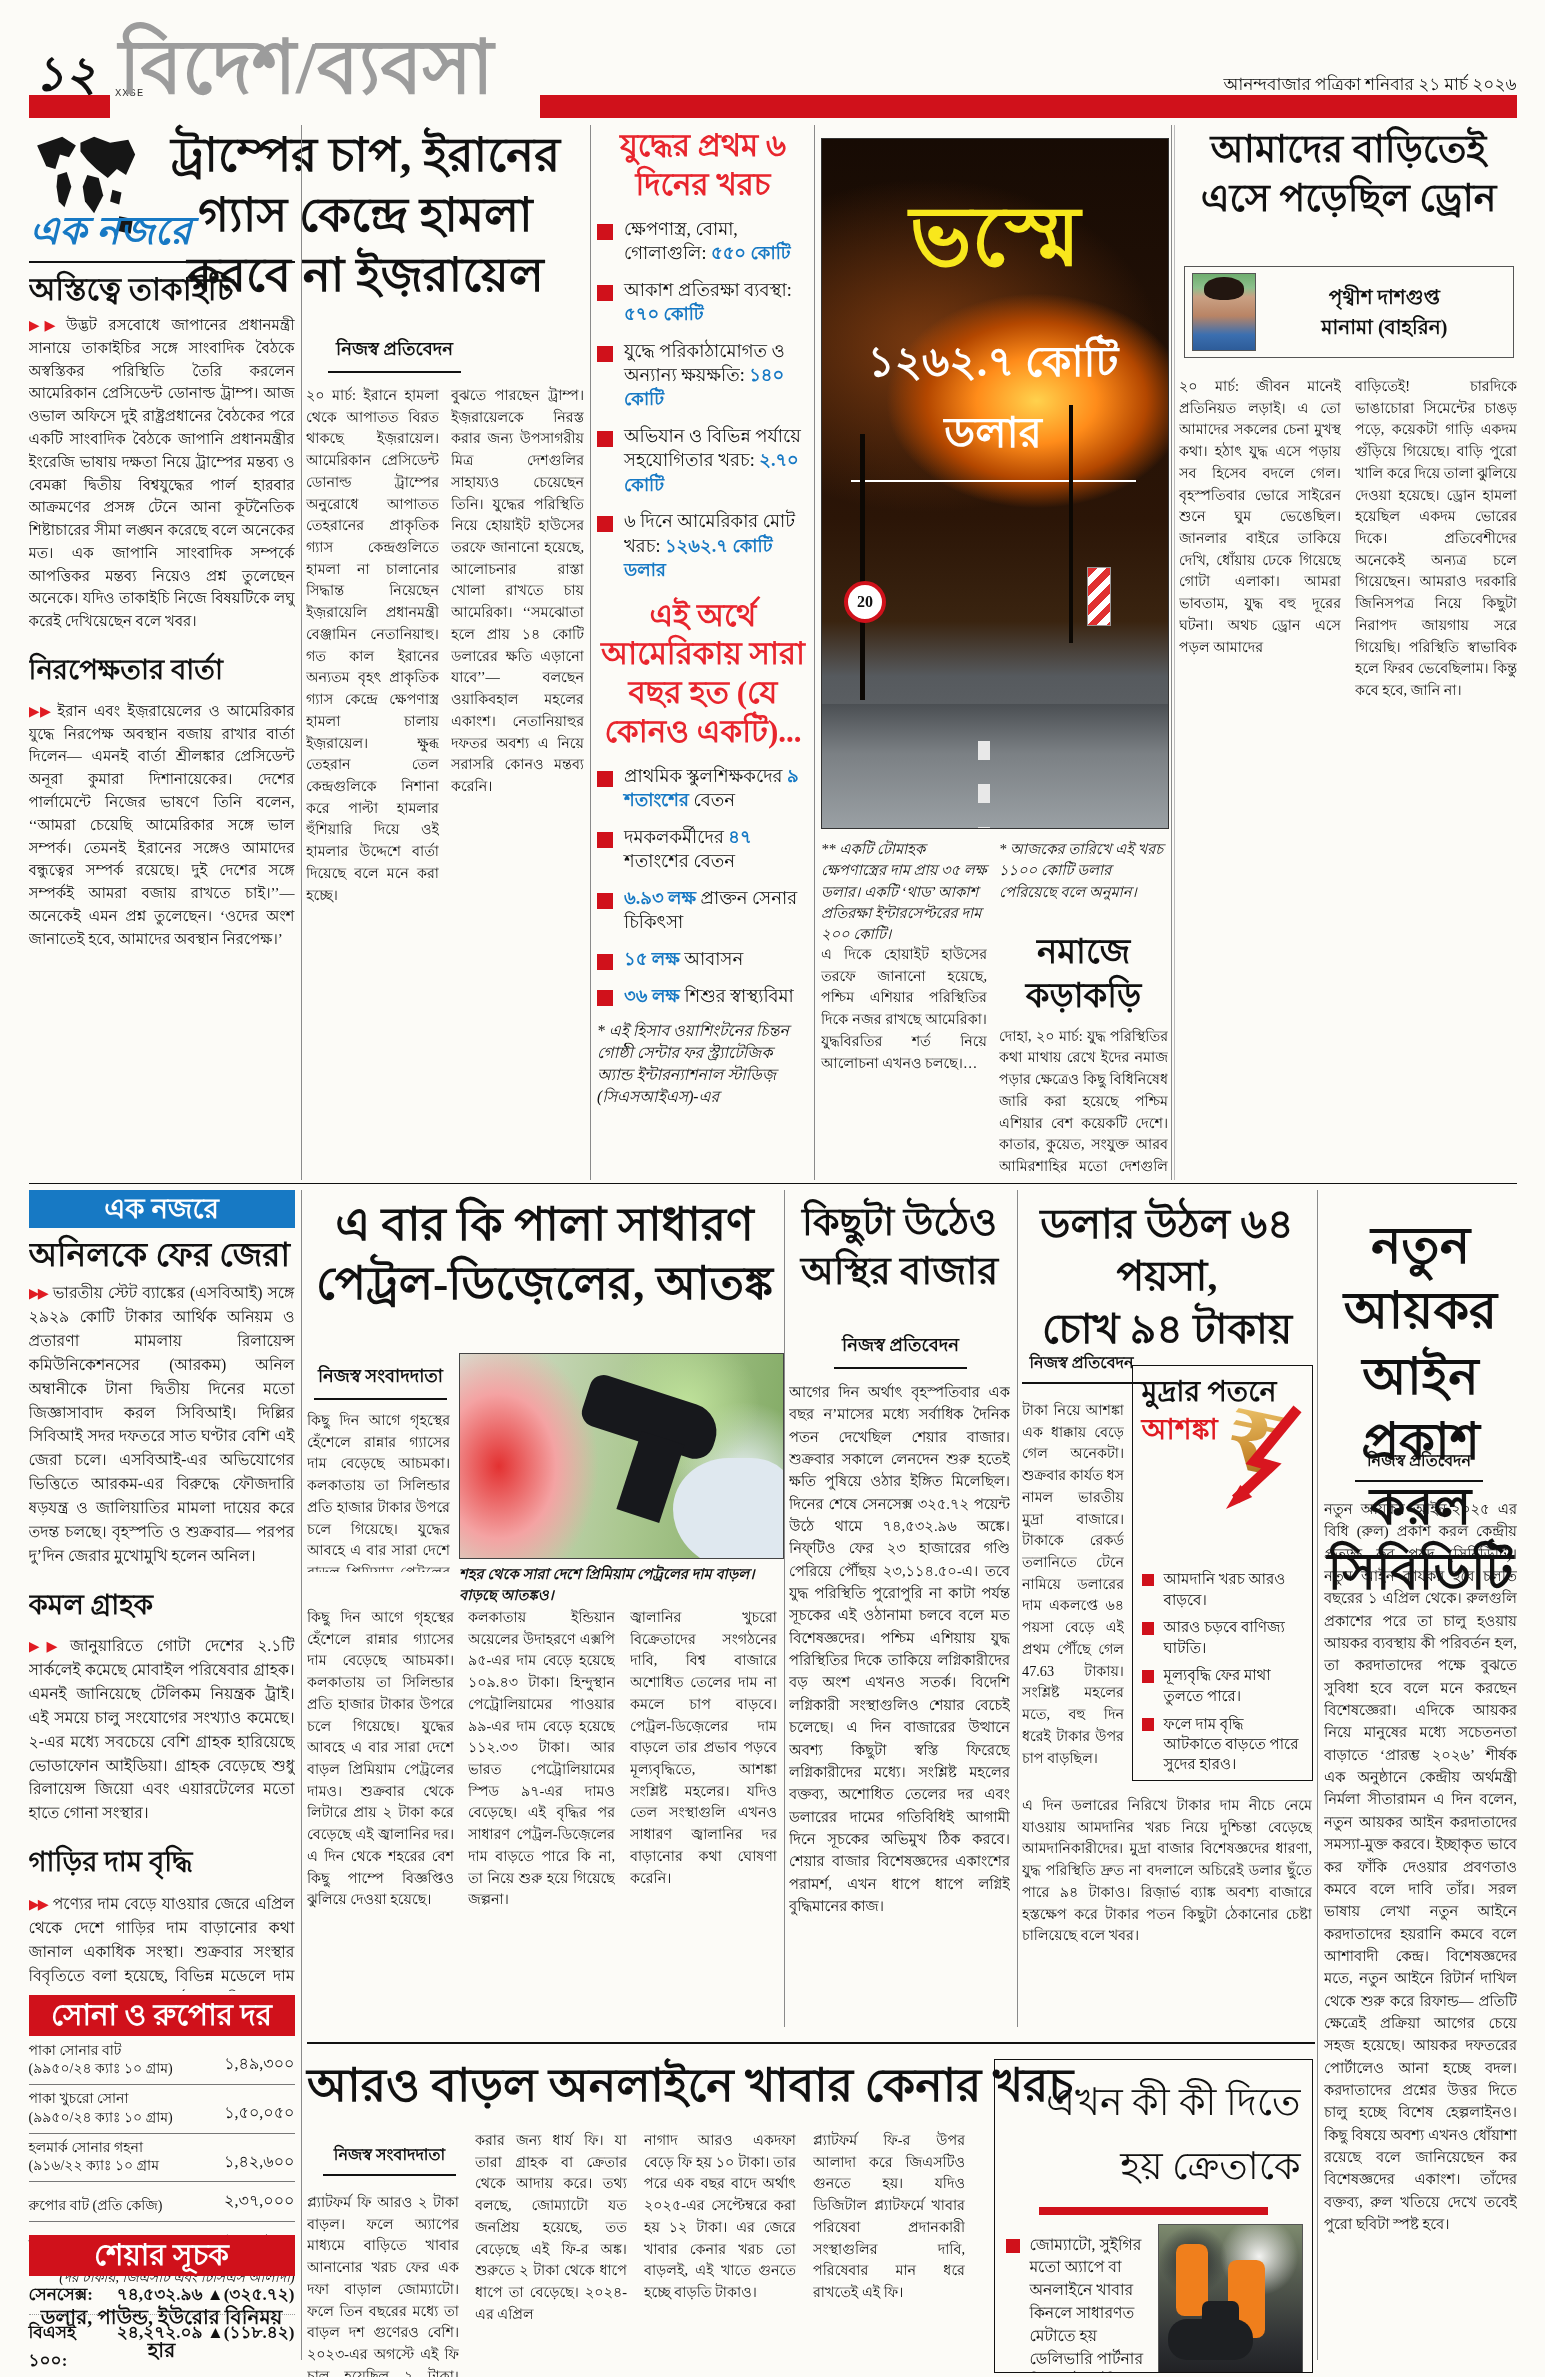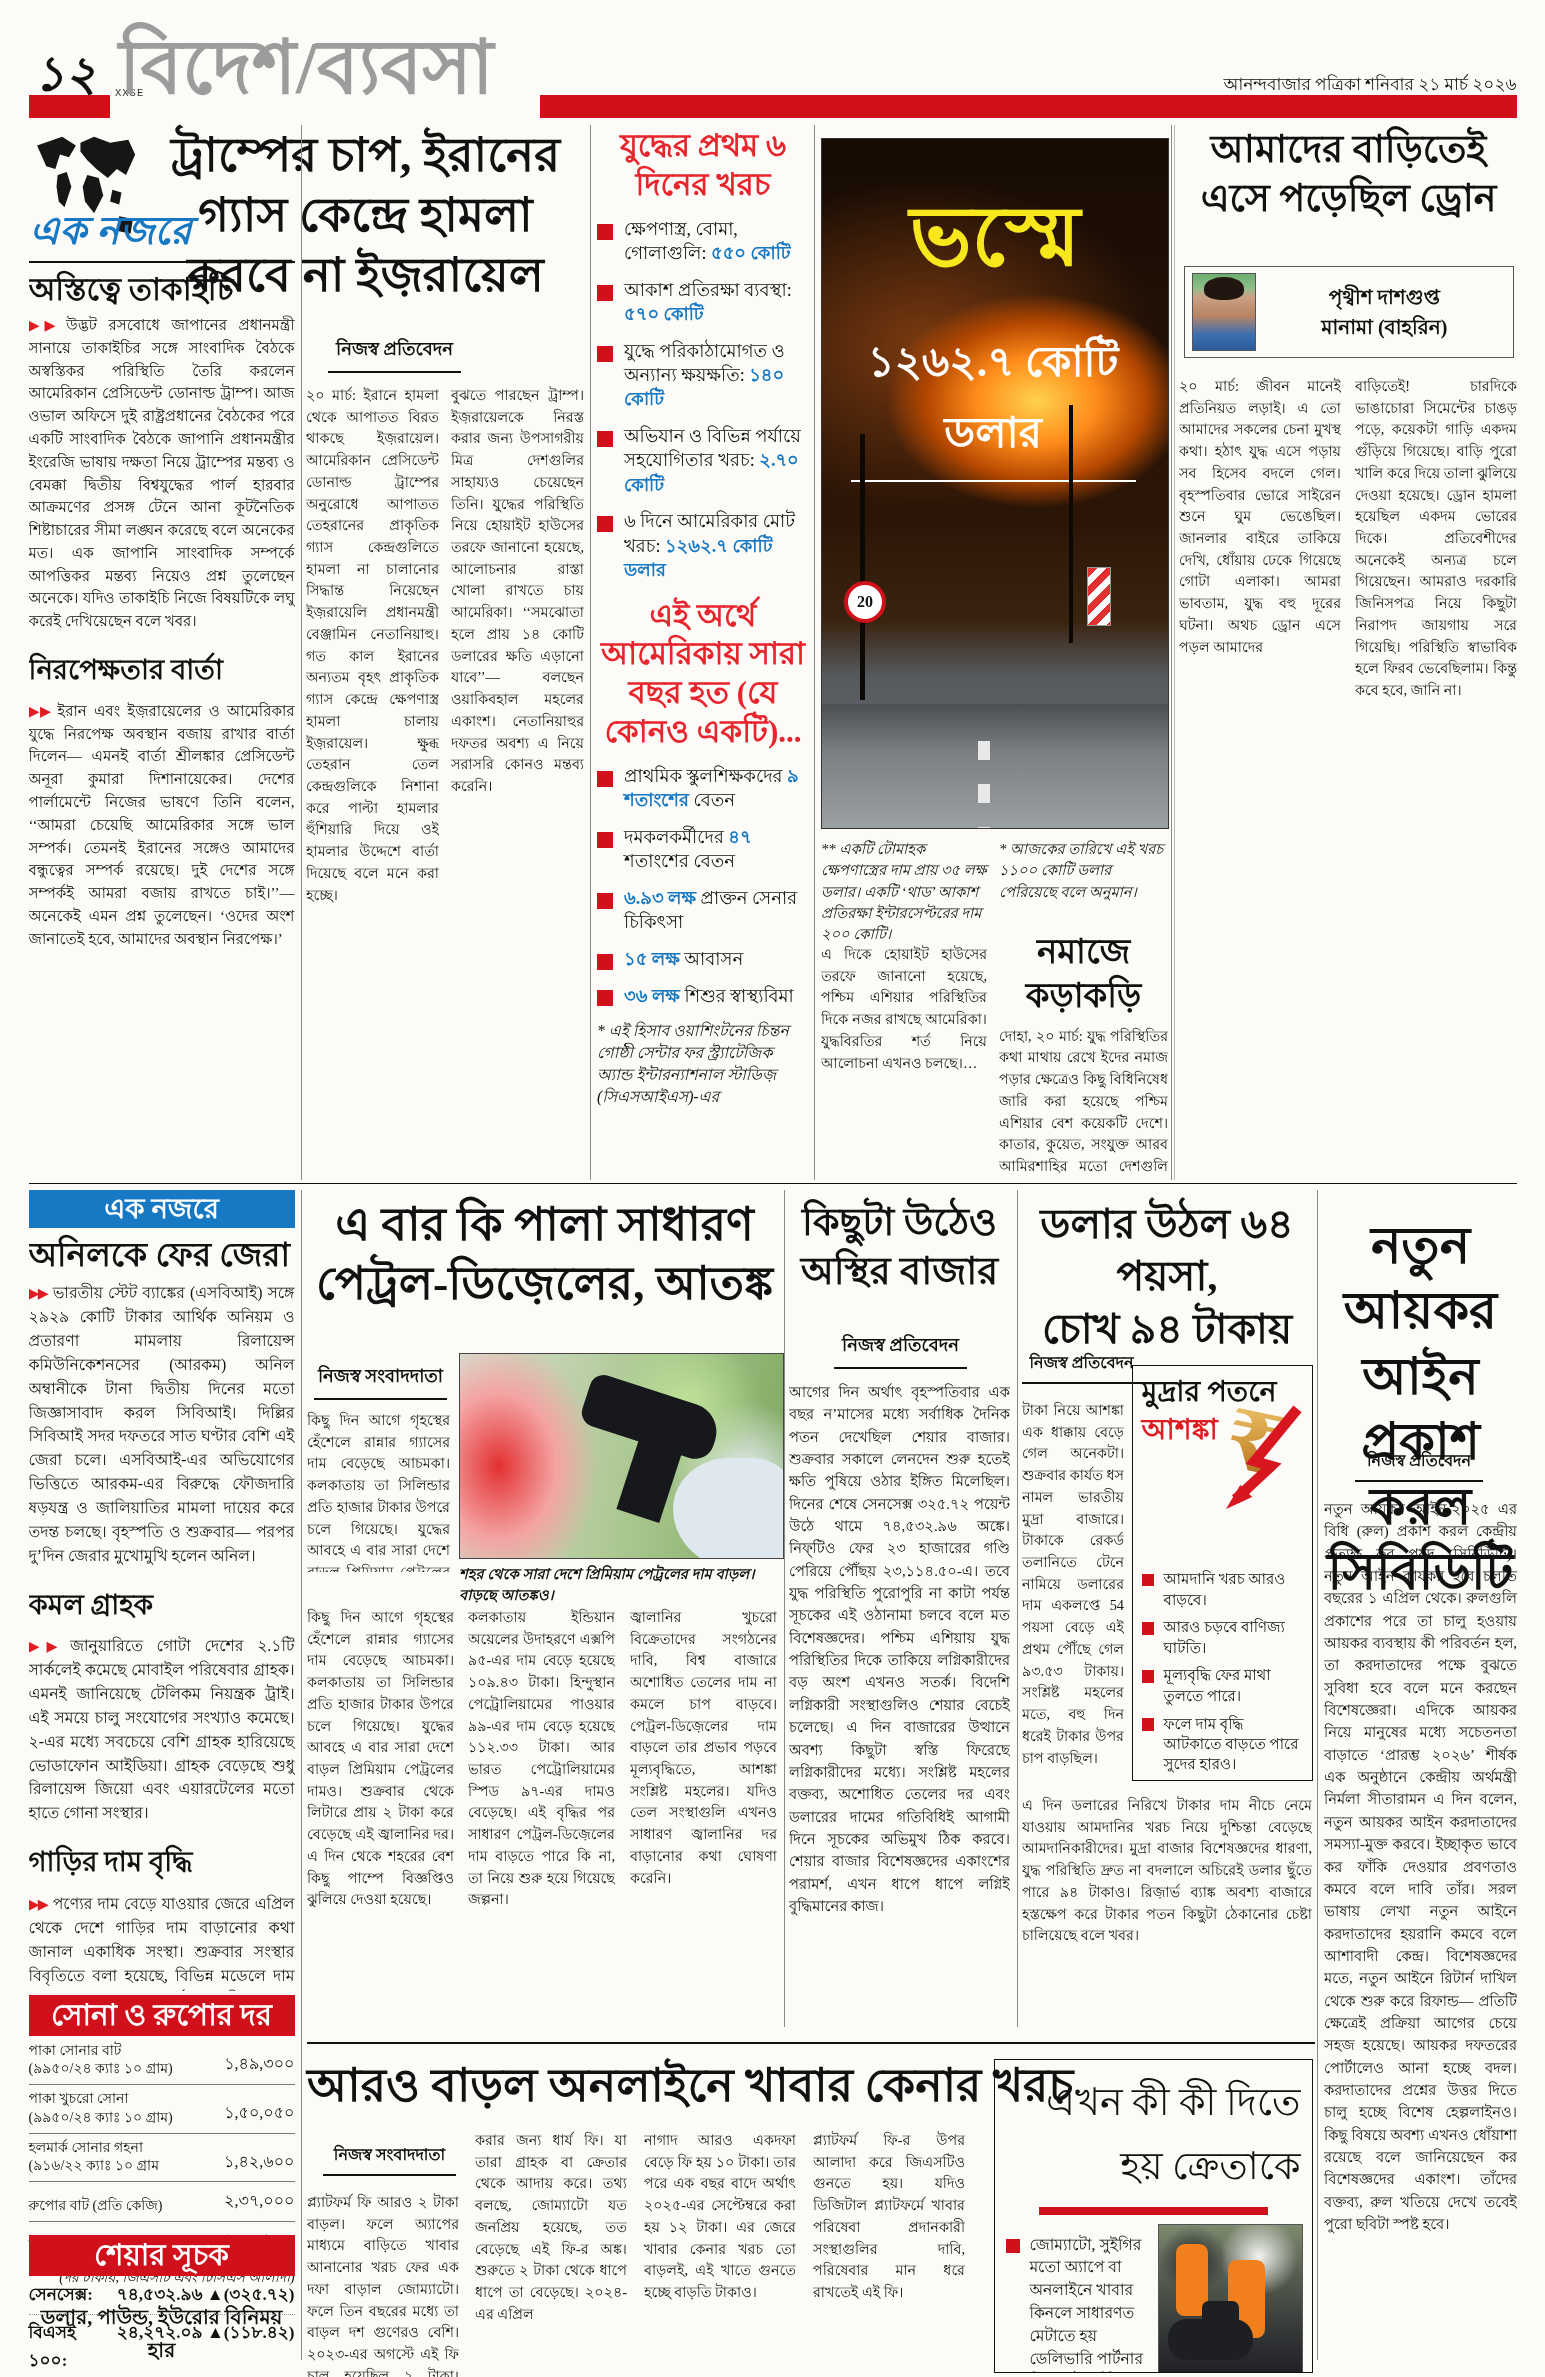--- a/index.html
+++ b/index.html
@@ -280,21 +280,21 @@
 
   <div class="abs body-txt jtext" style="left:630px;top:1607px;width:147px;height:418px;overflow:hidden;">জ্বালানির খুচরো বিক্রেতাদের সংগঠনের দাবি, বিশ্ব বাজারে অশোধিত তেলের দাম না কমলে চাপ বাড়বে। পেট্রল-ডিজ়েলের দাম বাড়লে তার প্রভাব পড়বে মূল্যবৃদ্ধিতে, আশঙ্কা সংশ্লিষ্ট মহলের। যদিও তেল সংস্থাগুলি এখনও সাধারণ জ্বালানির দর বাড়ানোর কথা ঘোষণা করেনি।</div>
   <div class="abs byline" style="left:834px;top:1331px;width:133px;">নিজস্ব প্রতিবেদন</div>
   <div class="abs body-txt jtext" style="left:789px;top:1381px;width:221px;height:644px;overflow:hidden;font-size:14.7px;">আগের দিন অর্থাৎ বৃহস্পতিবার এক বছর ন’মাসের মধ্যে সর্বাধিক দৈনিক পতন দেখেছিল শেয়ার বাজার। শুক্রবার সকালে লেনদেন শুরু হতেই ক্ষতি পুষিয়ে ওঠার ইঙ্গিত মিলেছিল। দিনের শেষে সেনসেক্স ৩২৫.৭২ পয়েন্ট উঠে থামে ৭৪,৫৩২.৯৬ অঙ্কে। নিফ্‌টিও ফের ২৩ হাজারের গণ্ডি পেরিয়ে পৌঁছয় ২৩,১১৪.৫০-এ। তবে যুদ্ধ পরিস্থিতি পুরোপুরি না কাটা পর্যন্ত সূচকের এই ওঠানামা চলবে বলে মত বিশেষজ্ঞদের। পশ্চিম এশিয়ায় যুদ্ধ পরিস্থিতির দিকে তাকিয়ে লগ্নিকারীদের বড় অংশ এখনও সতর্ক। বিদেশি লগ্নিকারী সংস্থাগুলিও শেয়ার বেচেই চলেছে। এ দিন বাজারের উত্থানে অবশ্য কিছুটা স্বস্তি ফিরেছে লগ্নিকারীদের মধ্যে। সংশ্লিষ্ট মহলের বক্তব্য, অশোধিত তেলের দর এবং ডলারের দামের গতিবিধিই আগামী দিনে সূচকের অভিমুখ ঠিক করবে। শেয়ার বাজার বিশেষজ্ঞদের একাংশের পরামর্শ, এখন ধাপে ধাপে লগ্নিই বুদ্ধিমানের কাজ।</div>
 
   <div class="abs hl" style="left:1022px;top:1198px;width:290px;font-size:41px;">
     <div>ডলার উঠল ৬৪ পয়সা,</div>
     <div>চোখ ৯৪ টাকায়</div>
   </div>
   <div class="abs byline" style="left:1022px;top:1350px;width:119px;font-size:16px;">নিজস্ব প্রতিবেদন</div>
-  <div class="abs body-txt jtext" style="left:1022px;top:1400px;width:102px;height:380px;overflow:hidden;">টাকা নিয়ে আশঙ্কা এক ধাক্কায় বেড়ে গেল অনেকটা। শুক্রবার কার্যত ধস নামল ভারতীয় মুদ্রা বাজারে। টাকাকে রেকর্ড তলানিতে টেনে নামিয়ে ডলারের দাম একলপ্তে 54 পয়সা বেড়ে এই প্রথম পৌঁছে গেল ৯৩.৫৩ টাকায়। সংশ্লিষ্ট মহলের মতে, বহু দিন ধরেই টাকার উপর চাপ বাড়ছিল।</div>
+  <div class="abs body-txt jtext" style="left:1022px;top:1400px;width:102px;height:380px;overflow:hidden;">টাকা নিয়ে আশঙ্কা এক ধাক্কায় বেড়ে গেল অনেকটা। শুক্রবার কার্যত ধস নামল ভারতীয় মুদ্রা বাজারে। টাকাকে রেকর্ড তলানিতে টেনে নামিয়ে ডলারের দাম একলপ্তে ৬৪ পয়সা বেড়ে এই প্রথম পৌঁছে গেল 47.63 টাকায়। সংশ্লিষ্ট মহলের মতে, বহু দিন ধরেই টাকার উপর চাপ বাড়ছিল।</div>
   <div class="abs cb" style="left:1132px;top:1365px;width:181px;height:416px;padding:9.5px 8.6px;box-sizing:border-box;overflow:hidden;">
     <div class="cb-t1">মুদ্রার পতনে</div>
     <div class="cb-t2">আশঙ্কা</div>
     <div class="abs" style="right:4.8px;top:28.5px;width:81px;height:105px;">
       <span class="rupee">₹</span>
       <svg width="81" height="105" viewBox="0 0 170 220" style="position:absolute;left:0;top:9.5px;">
         <polyline points="150,10 60,120 95,130 20,200" fill="none" stroke="#d8161f" stroke-width="22"></polyline>
         <polygon points="0,220 55,195 30,170" fill="#d8161f"></polygon>
       </svg>
     </div>

